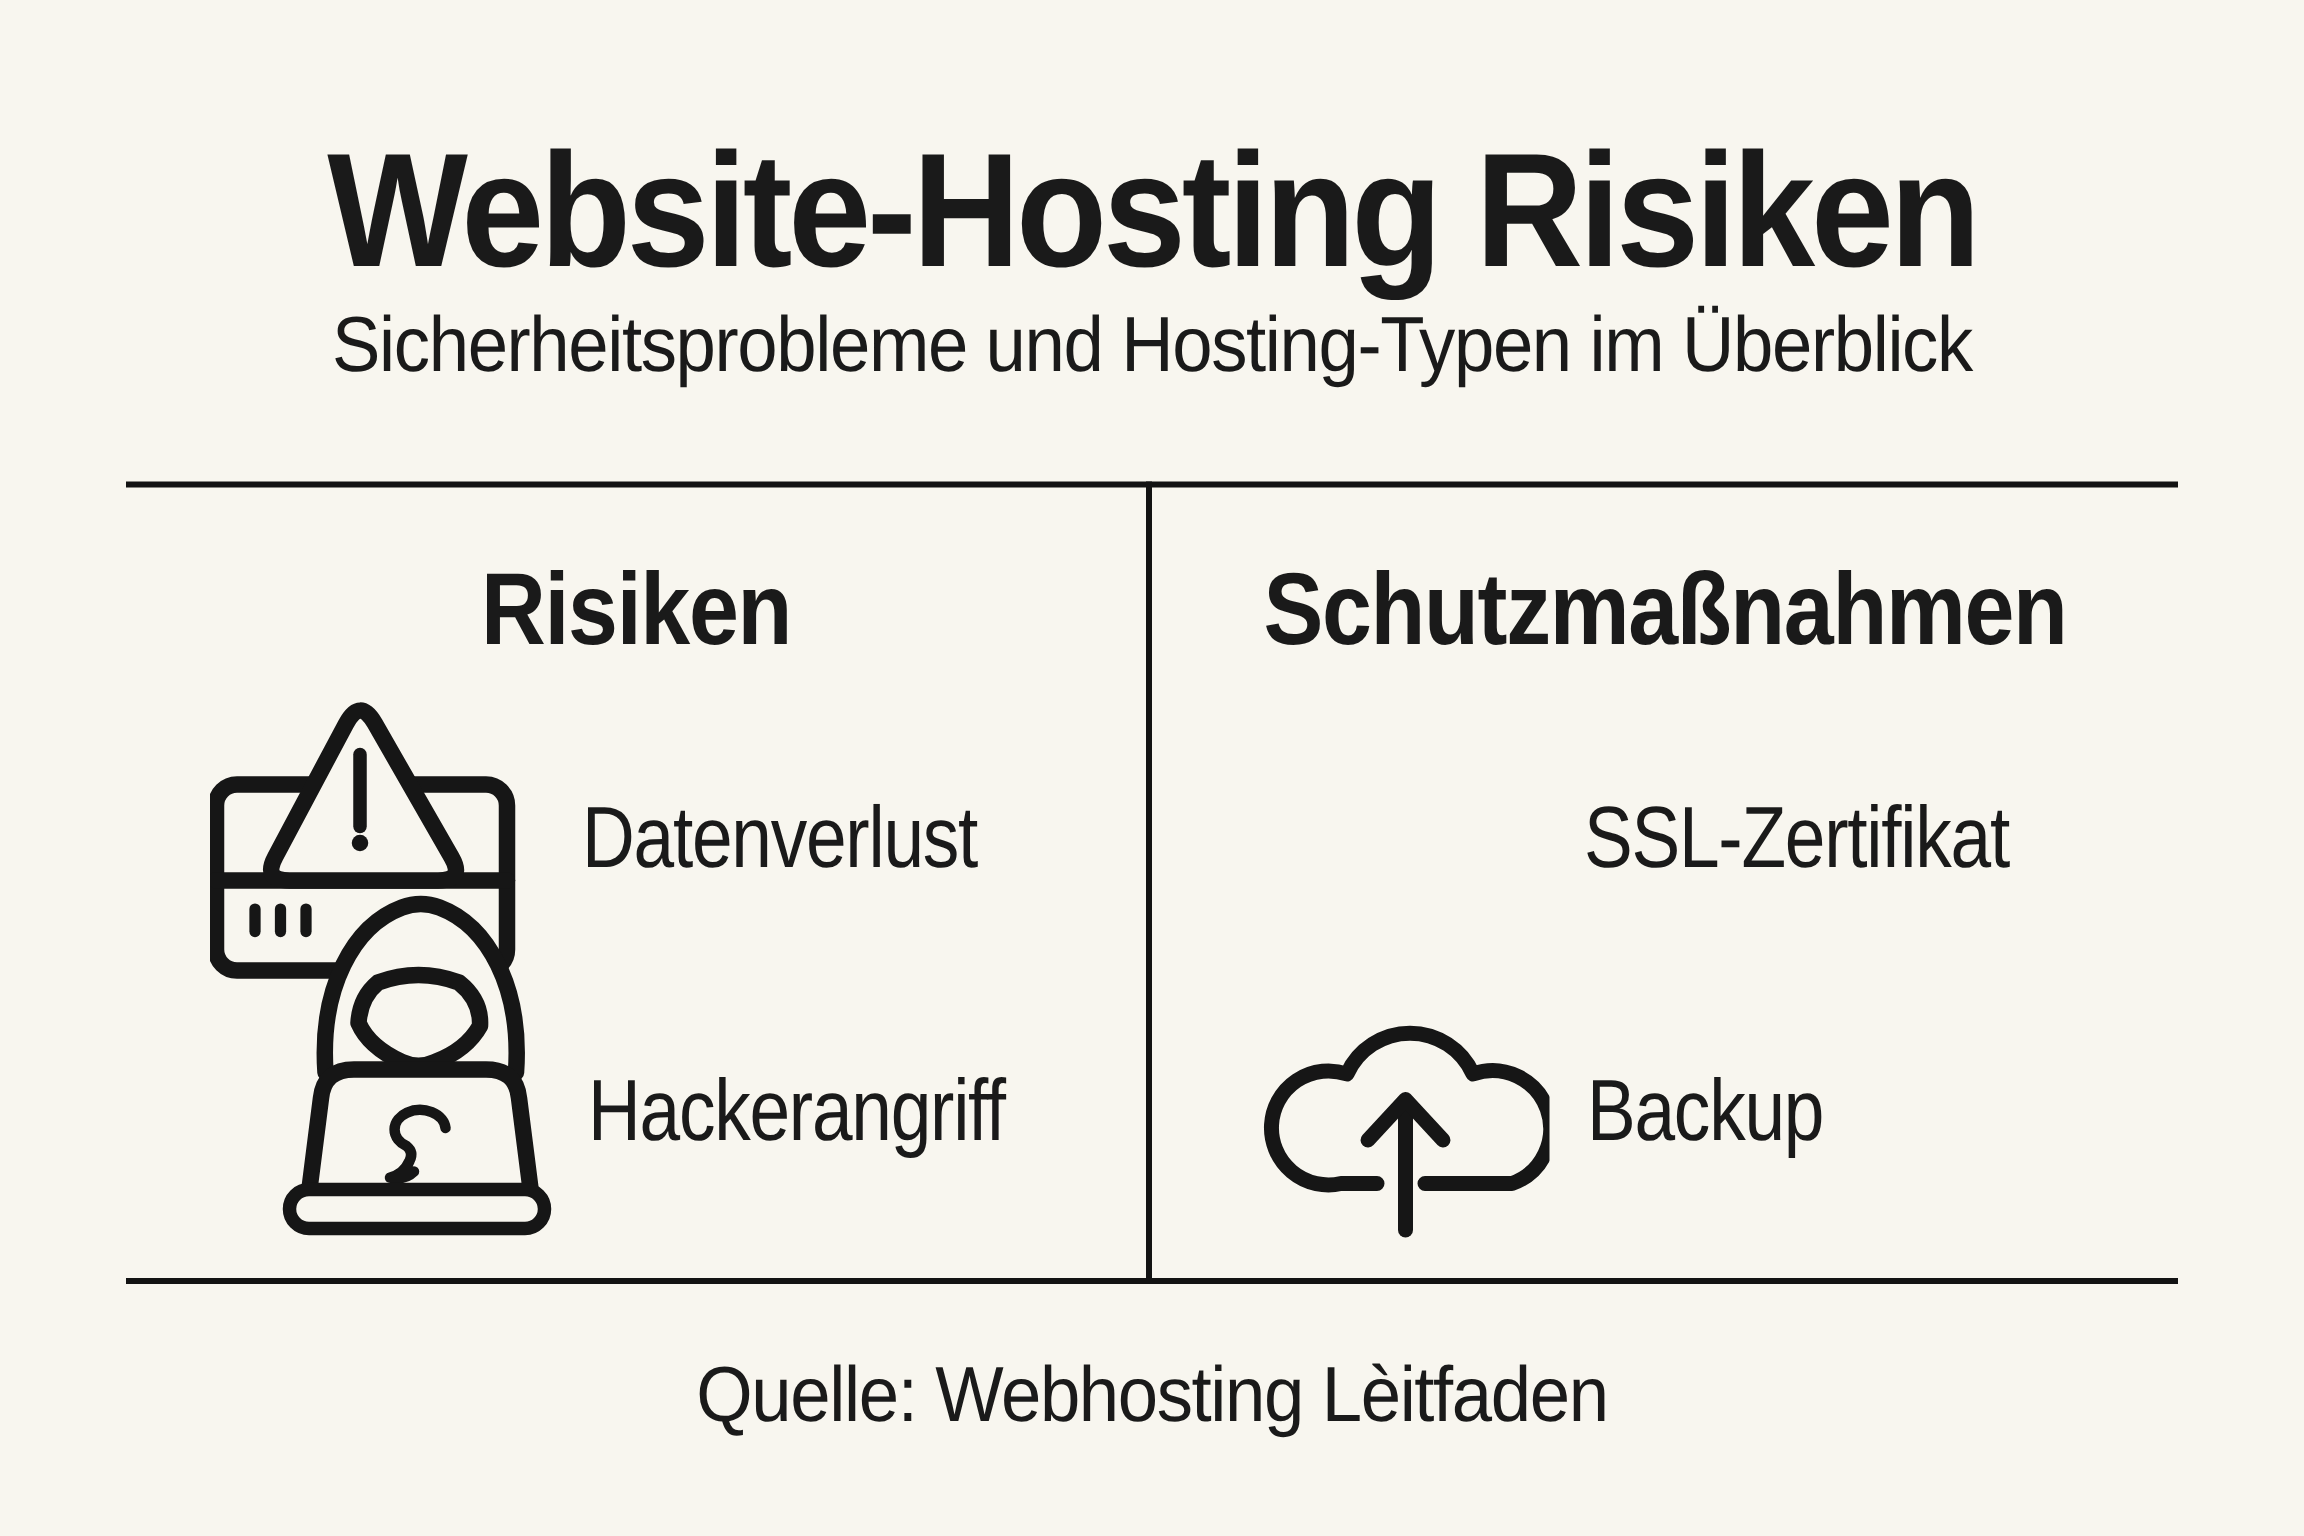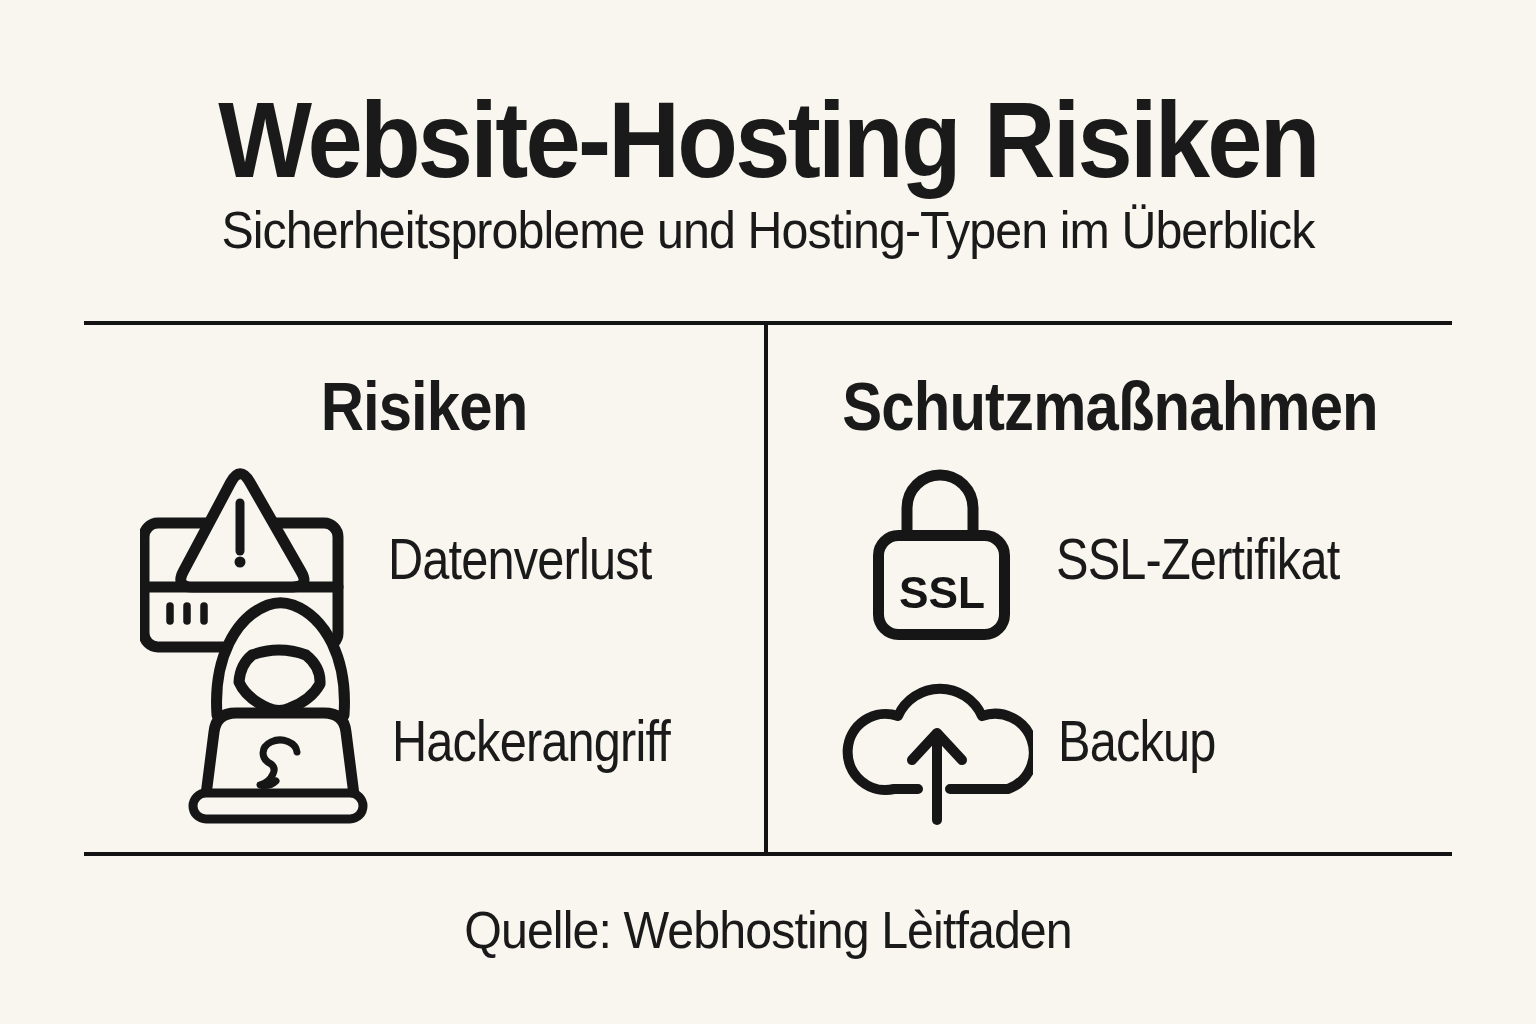--- a/index.html
+++ b/index.html
@@ -145,27 +145,20 @@
       <path class="stroke" stroke-width="7" d="M 157 297 a 17 13 0 1 0 -26 12 q 5 4 2 10 q -4 9 -13 11 q 10 2 16 -4"></path>
       <rect class="filled" x="53" y="338" width="170" height="26" rx="13" stroke-width="9"></rect>
     </svg>
   </div>
 
   <div class="abs item-label lbl-datenverlust">Datenverlust</div>
   <div class="abs item-label lbl-hackerangriff">Hackerangriff</div>
 
   <div class="abs col-header right">Schutzmaßnahmen</div>
 
-  <div class="abs" style="left:872px; top:460px; width:140px; height:180px;">
-    <svg width="140" height="180" viewBox="0 0 140 180" aria-hidden="true">
-      <path class="stroke" stroke-width="11" d="M 35 80 L 35 48 A 33 33 0 0 1 101 48 L 101 80"></path>
-      <rect class="filled" x="6.5" y="75.5" width="126" height="99" rx="20" stroke-width="11"></rect>
-      <text class="lock-text" x="70" y="148" text-anchor="middle" textLength="86" lengthAdjust="spacingAndGlyphs">SSL</text>
-    </svg>
-  </div>
 
   <div class="abs item-label lbl-ssl">SSL-Zertifikat</div>
 
   <div class="abs" style="left:838px; top:666px; width:195px; height:165px;">
     <svg width="195" height="165" viewBox="0 0 195 165" aria-hidden="true">
       <path class="stroke" stroke-width="10" d="M 80 123 L 56 123 A 38 38 0 1 1 60 50 A 46 46 0 0 1 144 50 A 38 38 0 1 1 170 123 L 112 123"></path>
       <line class="stroke" x1="99" y1="70" x2="99" y2="154" stroke-width="10"></line>
       <path class="stroke" stroke-width="10" d="M 74 94 L 99 67 L 124 94"></path>
     </svg>
   </div>

